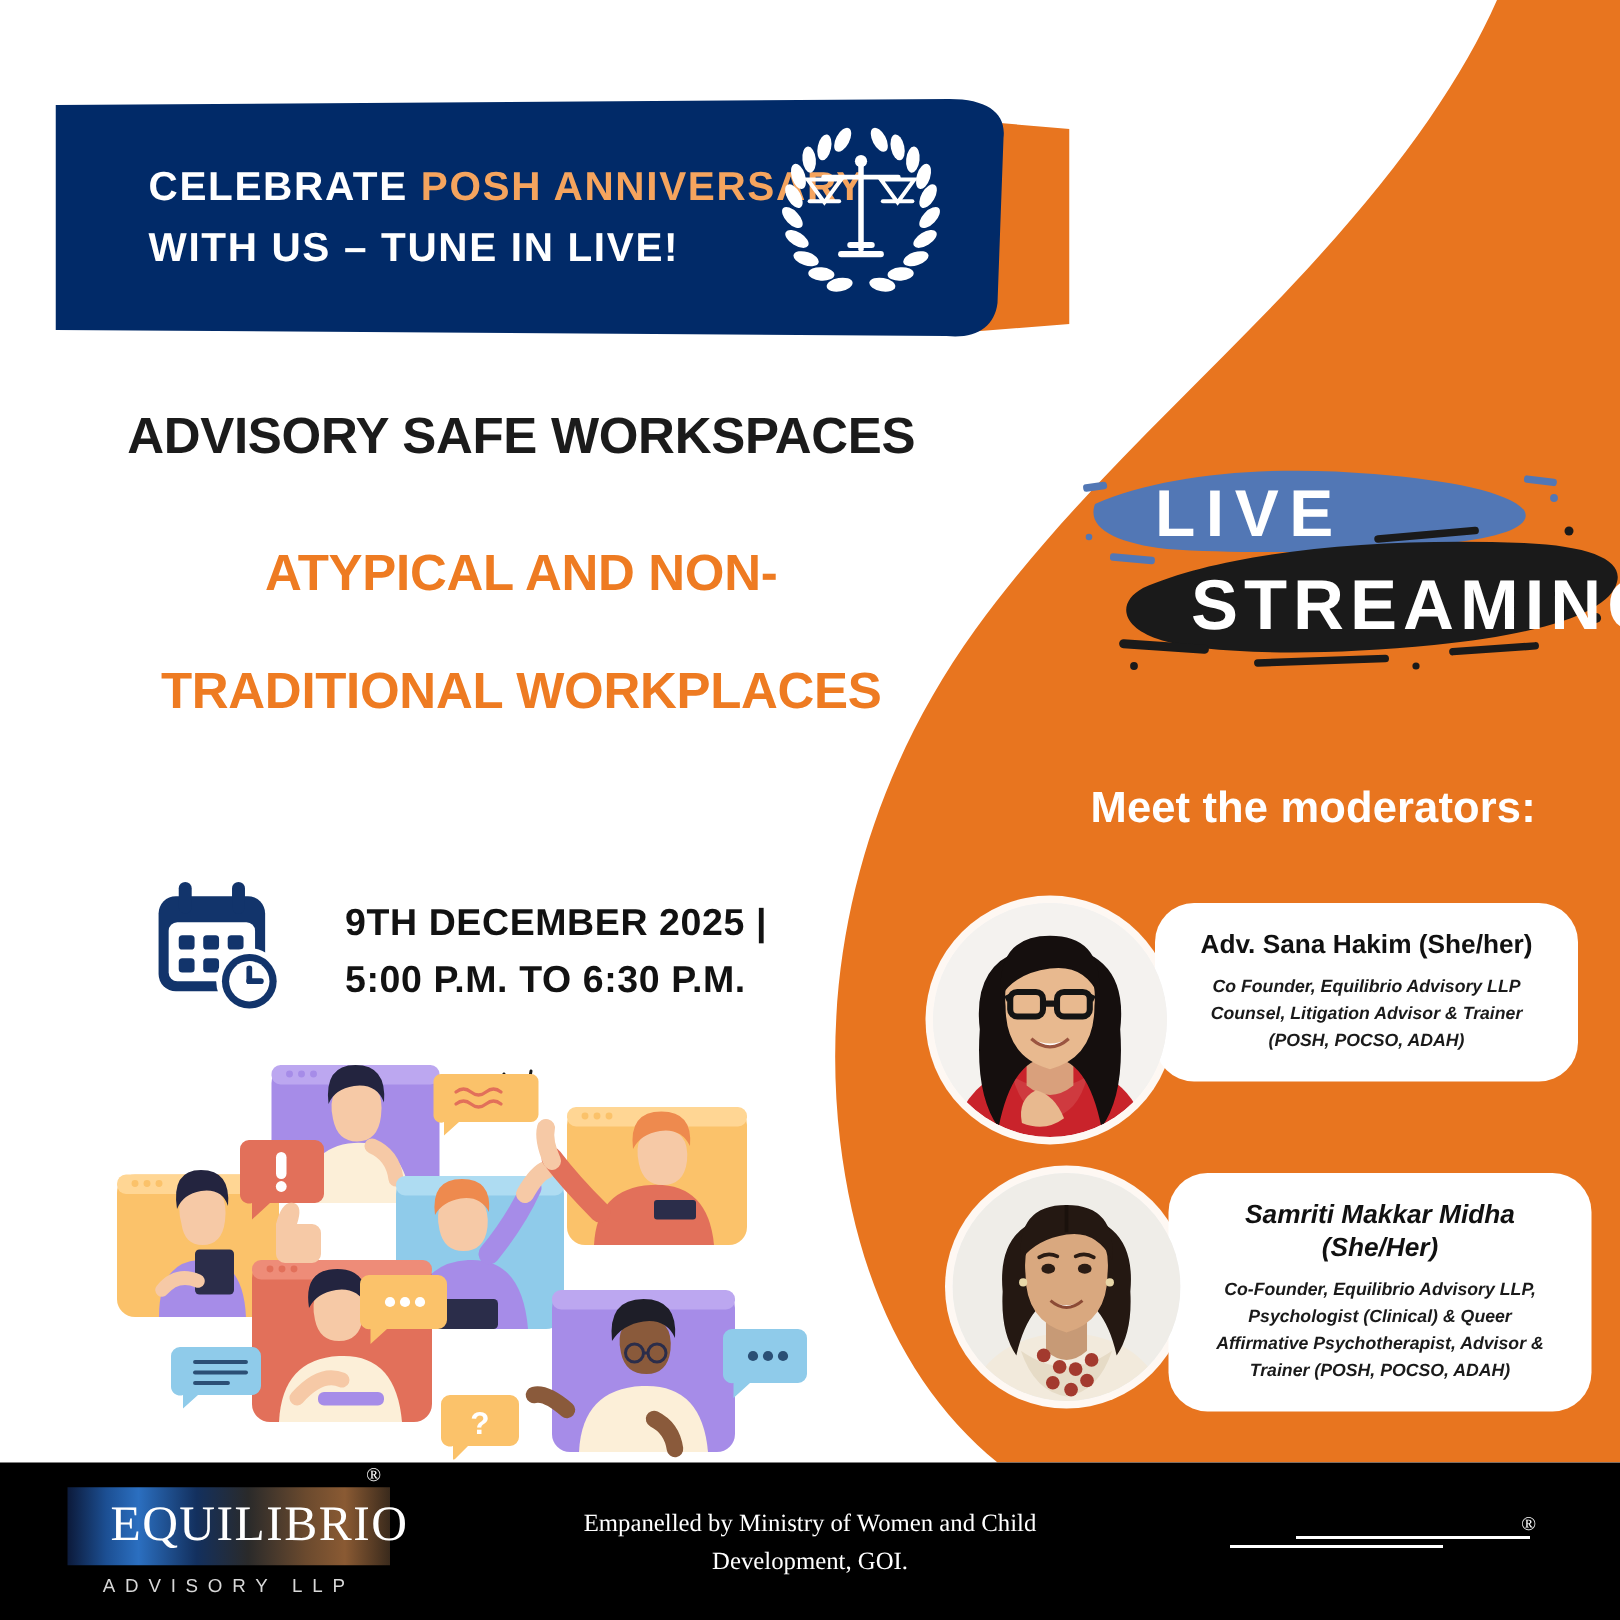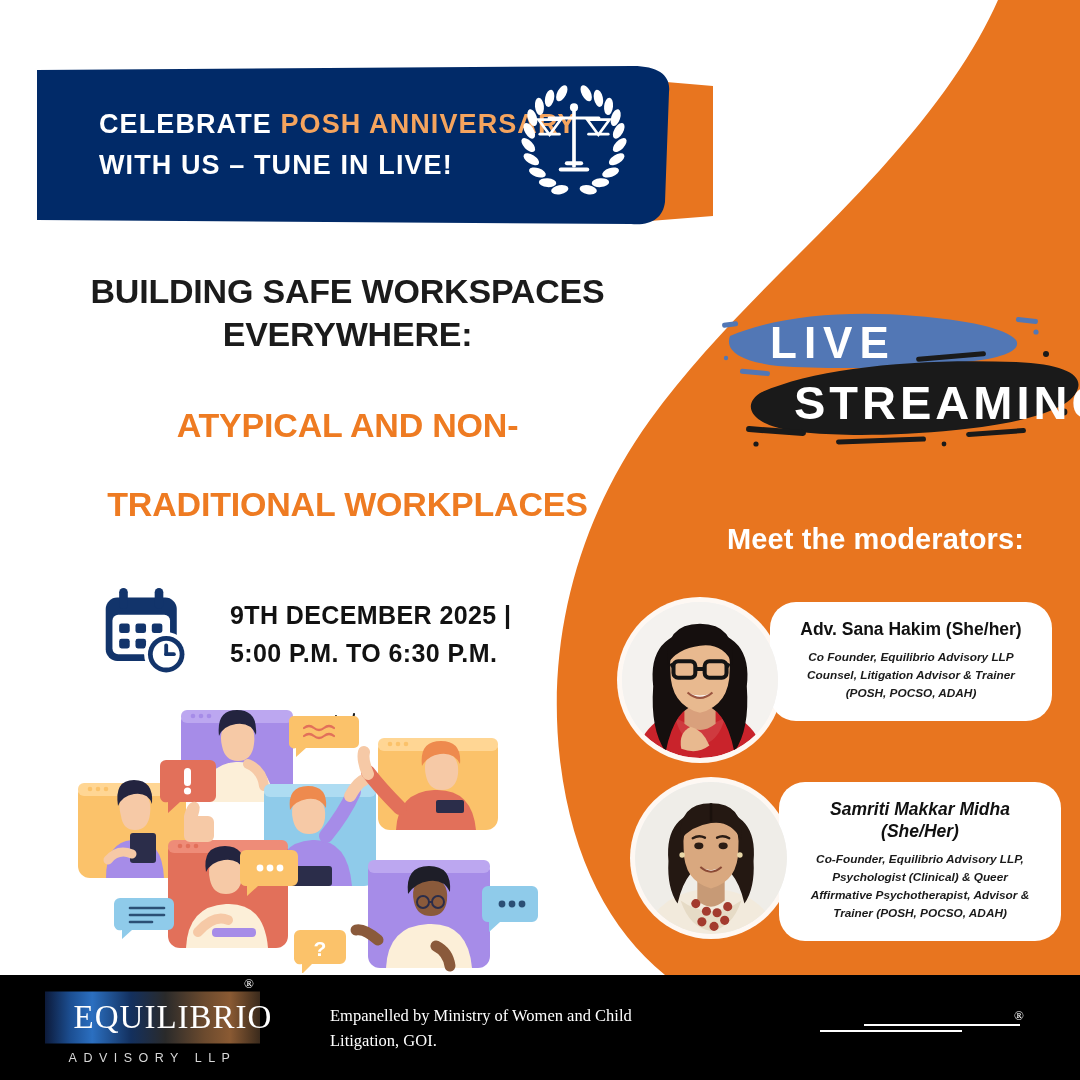--- a/index.html
+++ b/index.html
@@ -199,20 +199,21 @@
     left: 0; bottom: 0;
     width: 1080px; height: 105px;
     background: #000000;
     z-index: 10;
   }
   .footer-center {
     position: absolute;
     left: 50%; top: 50%;
     transform: translate(-50%, -50%);
     width: 420px;
+    text-align: center;
     font-family: "Liberation Serif", serif;
     font-size: 16.5px;
     line-height: 1.52;
     color: #ffffff;
   }
   .logo-equilibrio {
     position: absolute;
     left: 45px; top: 50%;
     transform: translateY(-50%);
     width: 215px;
@@ -366,22 +367,21 @@
 
           <path d="M13,-21 L35,-21 L24,-6 Z" fill="none" stroke="#ffffff" stroke-width="2.6"></path>
           <rect x="13" y="-8" width="22" height="2.6" rx="1.3"></rect>
         </g>
       </g>
     </svg>
   </div>
 
   <div class="headline">
     <div class="headline-top">
-      <div>BUILDING SAFE WORKSPACES</div>
-      <div>EVERYWHERE:</div>
+      <div>ADVISORY SAFE WORKSPACES</div>
     </div>
     <div class="headline-bottom">
       <div class="hl-orange">ATYPICAL AND NON-</div>
       <div class="hl-orange">TRADITIONAL WORKPLACES</div>
     </div>
   </div>
 
   <div class="datetime-row">
     <svg class="calendar-icon" viewBox="0 0 100 100">
       <g fill="#12346B">
@@ -681,21 +681,21 @@
     <div class="logo-equilibrio">
       <span class="eq-reg">®</span>
       <div class="eq-bar">
         <span class="eq-word">EQUILIBRIO</span>
       </div>
       <div class="eq-sub">ADVISORY LLP</div>
     </div>
 
     <div class="footer-center">
       <div>Empanelled by Ministry of Women and Child</div>
-      <div>Litigation, GOI.</div>
+      <div>Development, GOI.</div>
     </div>
 
     <div class="logo-poshequili">
       <span class="pq-reg">®</span>
       <div class="pq-rule-top"></div>
       <div class="pq-rule-bot"></div>
     </div>
 
   </div>
 

